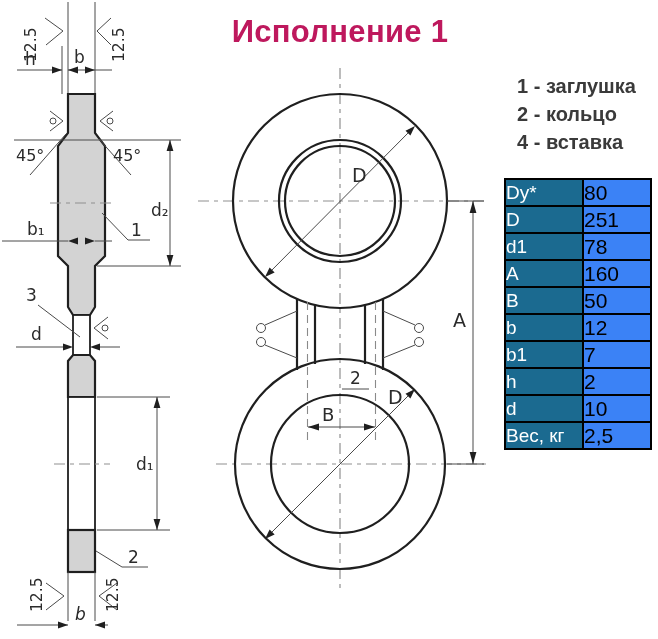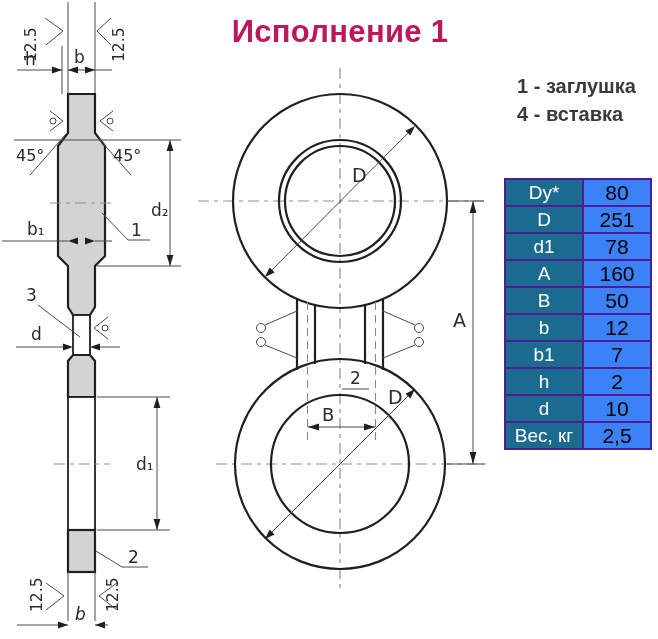--- a/index.html
+++ b/index.html
@@ -3,21 +3,21 @@
 <meta charset="utf-8">
 <style>
   html,body{margin:0;padding:0;background:#fff;}
   .stage{position:relative;width:658px;height:639px;background:#ffffff;overflow:hidden;
          font-family:"Liberation Sans",sans-serif;}
   .title{position:absolute;left:340px;top:14px;transform:translateX(-50%);
          font-size:31px;font-weight:800;color:#be185d;white-space:nowrap;letter-spacing:.3px;}
   .legend{position:absolute;left:517px;top:72px;font-size:20px;font-weight:700;
           color:#3a3a3a;line-height:28px;white-space:nowrap;}
   table.params{position:absolute;left:504px;top:178px;border-collapse:collapse;}
-  table.params td{border:2px solid #4c1d95;height:25px;padding:0 0;text-align:center;vertical-align:middle;}
+  table.params td{border:2px solid #000000;height:25px;padding:0 0;text-align:left;vertical-align:middle;}
   td.lbl{width:76px;background:#1b6a90;color:#ffffff;font-size:19px;}
   td.val{width:66px;background:#3b82f6;color:#000;font-size:21px;}
   svg text{font-family:"DejaVu Sans",sans-serif;fill:#2b2b2b;}
   .ol{stroke:#1f1f1f;stroke-width:2.2;fill:none;}
   .olg{stroke:#1f1f1f;stroke-width:2.2;fill:#d3d3d3;}
   .olw{stroke:#1f1f1f;stroke-width:1.8;fill:#ffffff;}
   .thin{stroke:#4a4a4a;stroke-width:1;fill:none;}
   .cl{stroke:#909090;stroke-width:1.2;fill:none;stroke-dasharray:11 5 4 5;}
   .hd{stroke:#8a8a8a;stroke-width:1.1;fill:none;stroke-dasharray:8 5;}
   .arr{fill:#1f1f1f;stroke:none;}
@@ -233,20 +233,21 @@
         <polygon class="arr" points="473,464 469.6,452 476.4,452"></polygon>
       </g>
       <text x="453" y="327" font-size="19">A</text>
     </g>
   </svg>
 
   <div class="title">Исполнение 1</div>
 
   <div class="legend">
     <div>1 - заглушка</div>
+    <div>2 - кольцо</div>
     <div>4 - вставка</div>
   </div>
 
   <table class="params">
     <tbody>
       <tr>
         <td class="lbl">Dy*</td>
         <td class="val">80</td>
       </tr>
       <tr>

